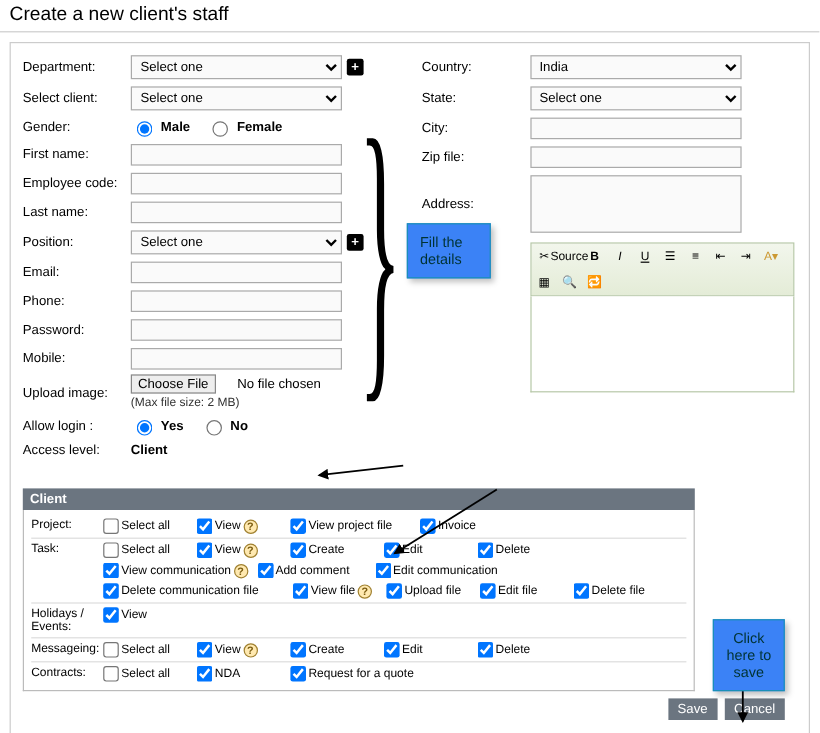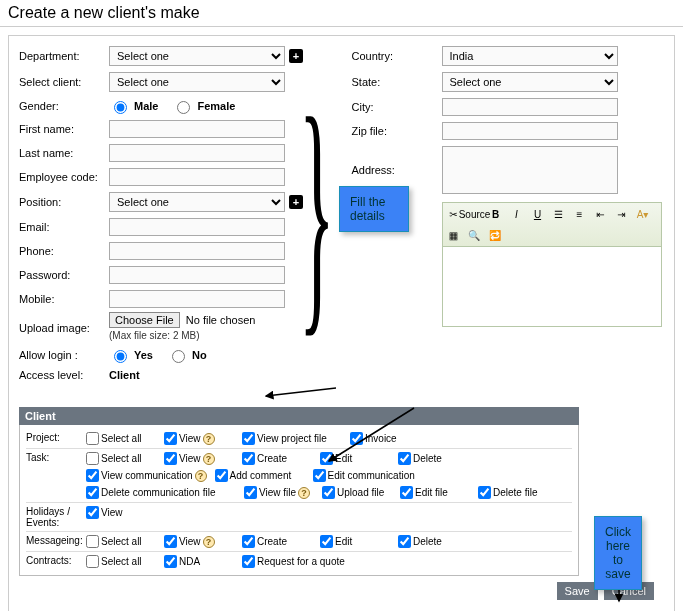--- a/index.html
+++ b/index.html
@@ -63,21 +63,21 @@
   }
   .radio-lbl { margin-right: 10px; font-weight: bold; }
   .hint { font-size: 10px; color: #333; }
   .file-btn {
     border: 1px solid #888;
     background: #eee;
     padding: 1px 5px;
     font-size: 11px;
     cursor: pointer;
   }
-  .file-txt { font-size: 11px; margin-left: 3px; }
+  .file-txt { font-size: 11px; margin-left: 15px; }
 
   .rt-toolbar {
     border: 1px solid #b7c8a8;
     background: linear-gradient(#f2f6ec, #e4ecd7);
     padding: 2px;
     display: flex;
     gap: 3px;
     align-items: center;
     flex-wrap: wrap;
     width: 220px;
@@ -106,21 +106,21 @@
     border: 1px solid #1a8fb8;
     padding: 8px 10px;
     font-size: 12px;
     color: #033;
     box-shadow: 3px 3px 5px rgba(0,0,0,.25);
     z-index: 20;
     max-width: 180px;
   }
   .callout-fill { top: 150px; left: 330px; width: 70px; }
   .callout-access { top: 290px; left: 320px; width: 200px; }
-  .callout-save { top: 480px; left: 585px; width: 48px; text-align: center; }
+  .callout-save { top: 480px; left: 585px; width: 60px; text-align: center; }
 
   .curly {
     position: absolute;
     left: 290px;
     top: 30px;
     font-size: 265px;
     line-height: 290px;
     font-family: Georgia, serif;
     color: #000;
     transform: scaleX(0.28);
@@ -193,21 +193,21 @@
     border: none;
     padding: 3px 8px;
     font-size: 11px;
     cursor: pointer;
     margin-left: 3px;
   }
 </style>
 </head>
 <body>
 
-<div class="page-title">Create a new client's make</div>
+<div class="page-title">Create a new client's staff</div>
 
 <div class="form-panel">
 
   <div class="curly">}</div>
 
   <div class="callout callout-fill">Fill the details</div>
   <div class="callout callout-save">Click here to save</div>
 
   <svg class="arrow" style="left:252px; top:350px;" width="80" height="30">
     <defs>
@@ -263,27 +263,27 @@
         </div>
       </div>
 
       <div class="form-row">
         <label class="fld">First name:</label>
         <div class="control">
             <input type="text" style="">
           </div>
       </div>
       <div class="form-row">
+        <label class="fld">Employee code:</label>
+        <div class="control">
+            <input type="text" style="">
+          </div>
+      </div>
+      <div class="form-row">
         <label class="fld">Last name:</label>
-        <div class="control">
-            <input type="text" style="">
-          </div>
-      </div>
-      <div class="form-row">
-        <label class="fld">Employee code:</label>
         <div class="control">
             <input type="text" style="">
           </div>
       </div>
 
       <div class="form-row">
         <label class="fld">Position:</label>
         <div class="control">
           <select><option>Select one</option></select>
           <span class="plus-btn">+</span>

